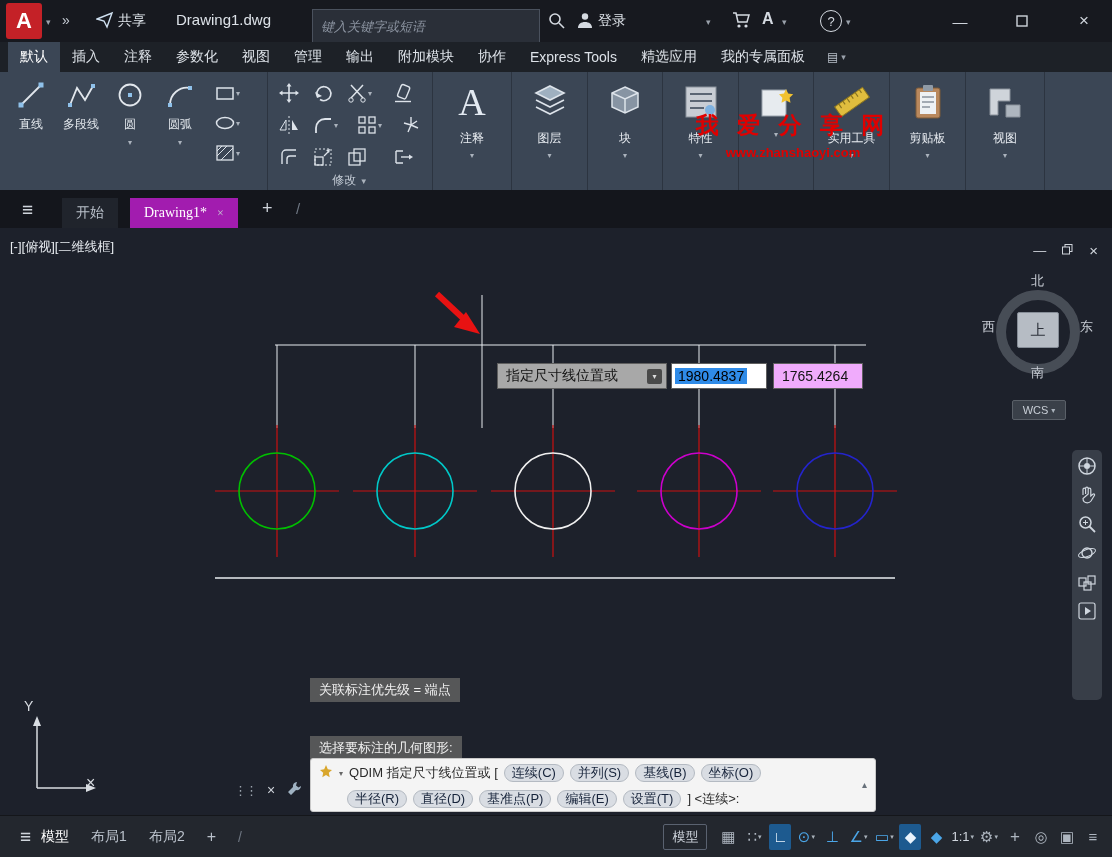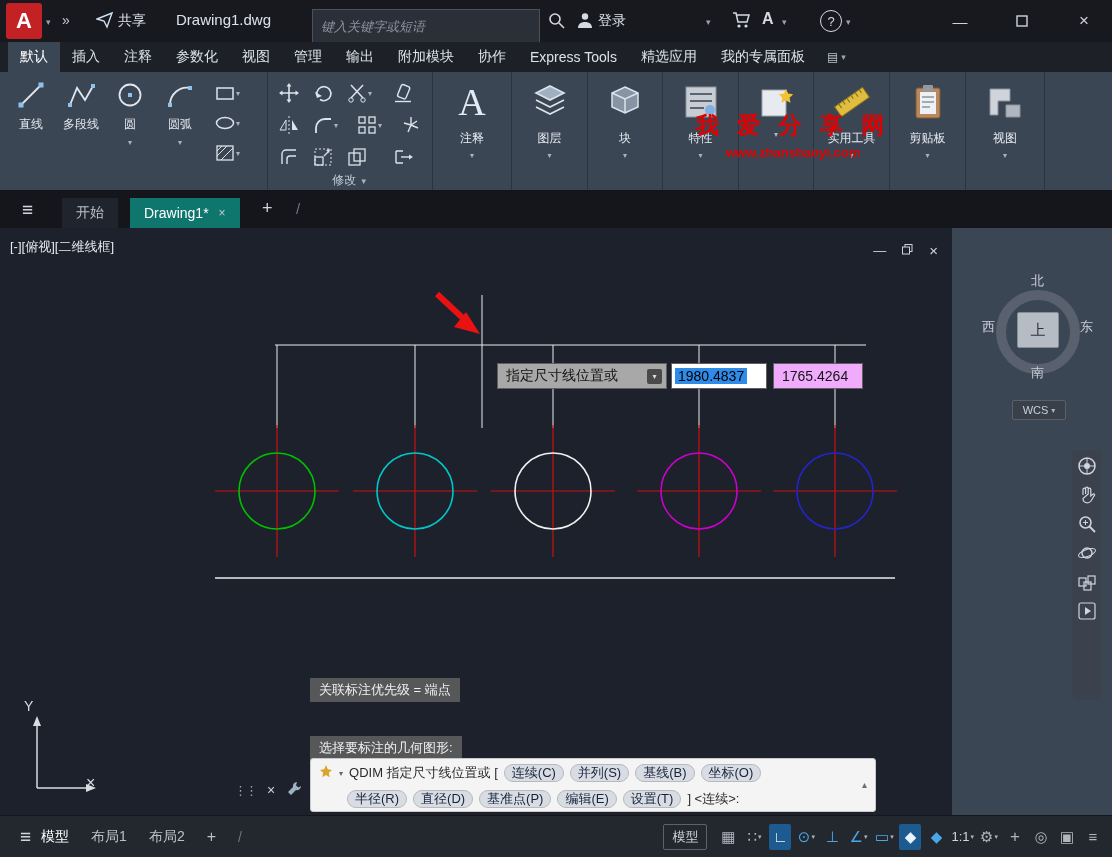--- a/index.html
+++ b/index.html
@@ -39,26 +39,26 @@
   .bigbtn .bicon{height:48px;display:flex;align-items:center;justify-content:center;}
   .bigbtn .lbl{font-size:12px;margin-top:4px;}
   .bigbtn .chv{display:block;margin-top:4px;}
   .mi{display:inline-flex;align-items:center;justify-content:center;}
   #watermark{position:absolute;left:688px;top:110px;width:210px;text-align:center;color:#e00000;pointer-events:none;z-index:5;}
   #wm1{font-size:23px;font-weight:bold;letter-spacing:6px;}
   #wm2{font-size:13px;font-weight:bold;margin-top:4px;}
 
   
   #filetabs{position:absolute;top:190px;left:0;width:1112px;height:38px;background:#14161c;}
-  .ftab{position:absolute;bottom:0;height:30px;display:flex;align-items:center;padding:0 14px;font-size:14px;color:#b9c0ca;background:#20242c;}
-  .ftab.active{background:#0f766e;color:#fff;}
+  .ftab{position:absolute;bottom:0;height:30px;display:flex;align-items:center;padding:0 14px;font-size:14px;color:#b9c0ca;background:#20242c;font-family:Liberation Serif, serif;}
+  .ftab.active{background:#a21caf;color:#fff;}
   .ftab .close{margin-left:10px;font-size:12px;color:#c3c9d1;}
 
   
-  #canvas{position:absolute;top:228px;left:0;width:952px;height:587px;background:#1d212b;}
+  #canvas{position:absolute;top:228px;left:0;width:1112px;height:587px;background:#1d212b;}
   #draw-svg{position:absolute;left:0;top:0;}
   #viewlabel{position:absolute;left:10px;top:10px;color:#e6eaef;font-size:13px;}
   #canvwin{position:absolute;right:14px;top:14px;display:flex;gap:16px;color:#cfd4db;font-size:13px;align-items:center;}
   
   #viewcube{position:absolute;left:980px;top:42px;width:116px;height:150px;color:#c9ced6;}
   #vcring{position:absolute;left:16px;top:20px;width:64px;height:64px;border:10px solid rgba(125,130,140,.45);border-radius:50%;}
   .vclet{position:absolute;font-size:13px;color:#c9ced6;}
   #vctop{position:absolute;left:37px;top:42px;width:40px;height:34px;background:#b6bcc4;color:#2c313a;border:1px solid #868d97;
          display:flex;align-items:center;justify-content:center;font-size:15px;border-radius:2px;}
   #wcsbadge{position:absolute;left:1012px;top:172px;width:52px;height:18px;background:#3a4049;border:1px solid #5a6068;

